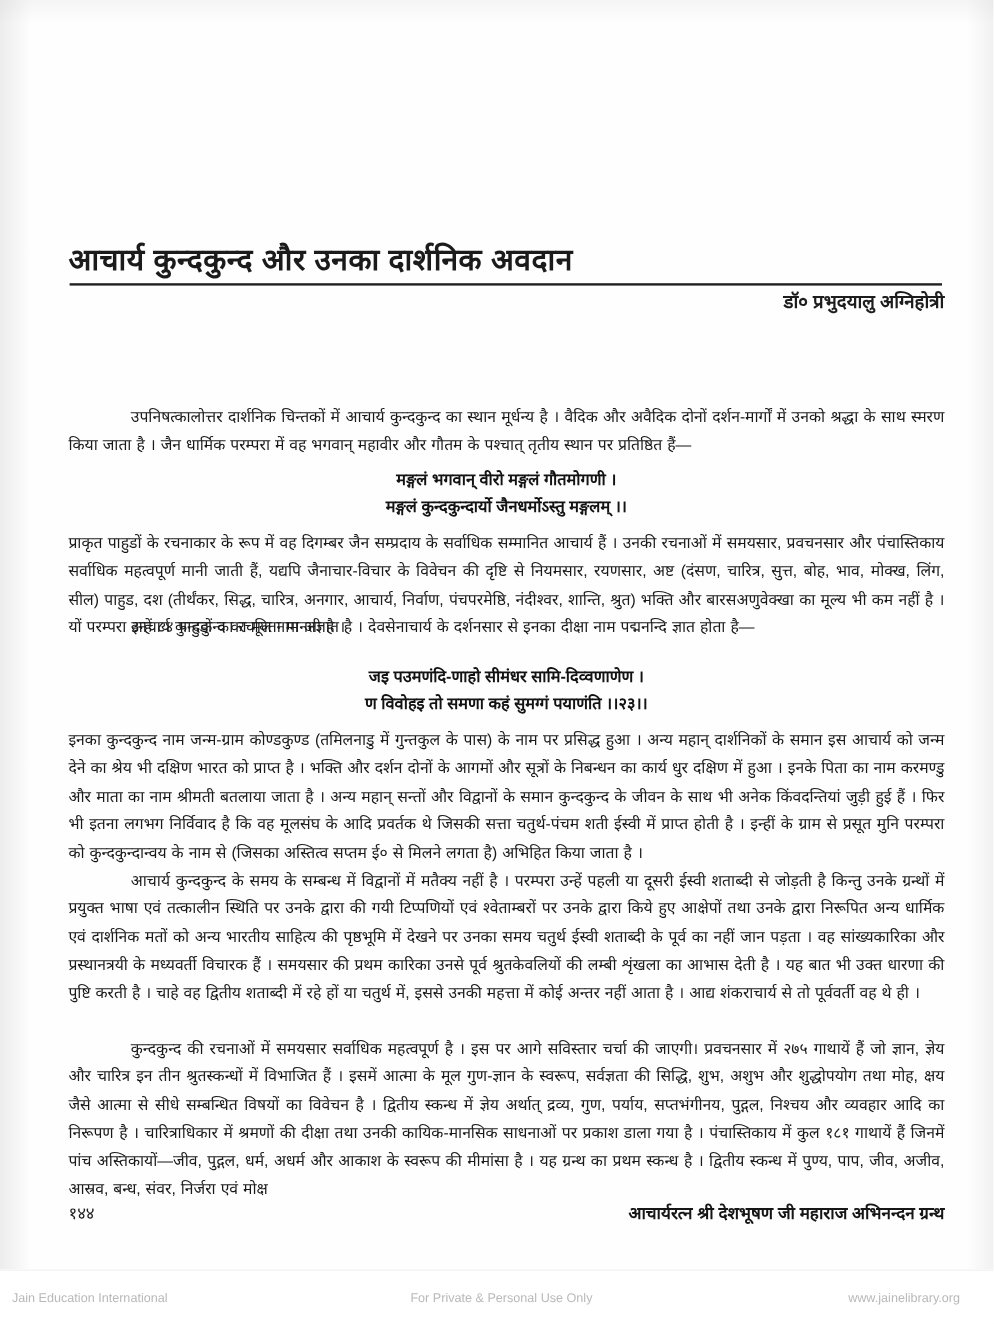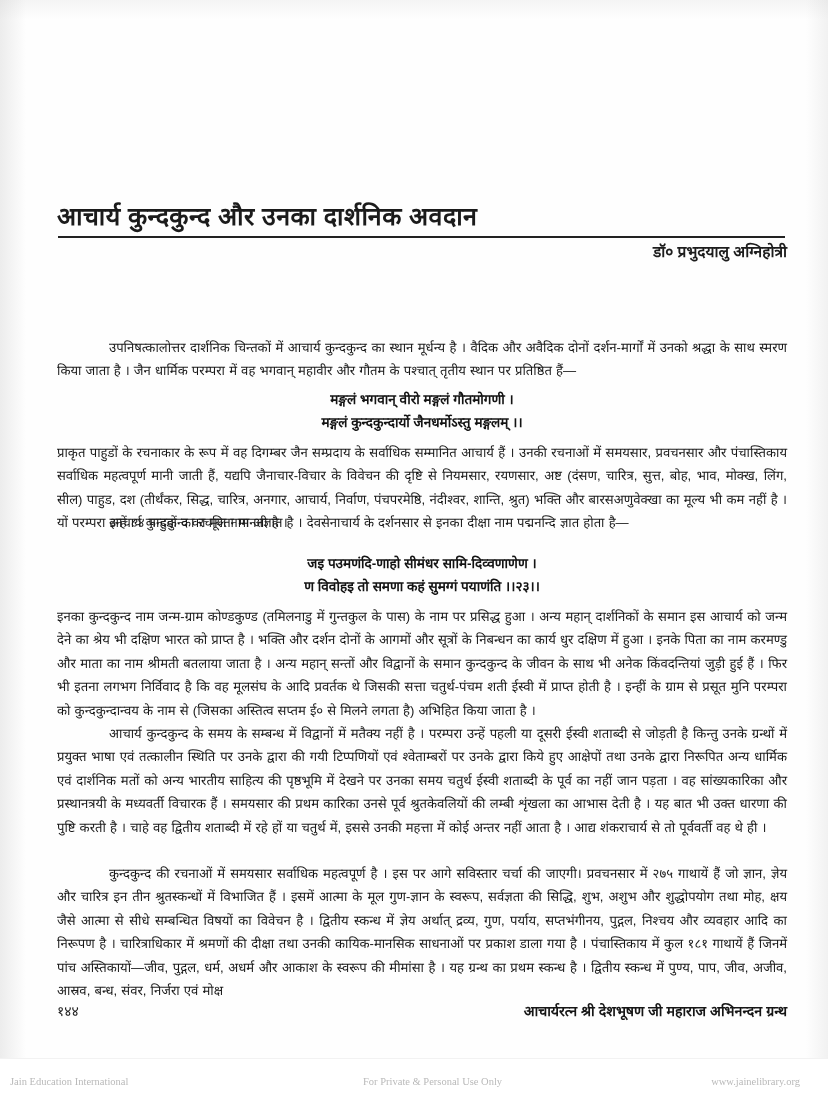--- a/index.html
+++ b/index.html
@@ -139,27 +139,27 @@
     width: 828px;
     height: 45px;
     background: #ffffff;
     border-top: 1px solid #f2f2f2;
   }
   #bottom-bar .strip-inner {
     position: absolute;
     left: 0; top: 0; right: 0; bottom: 0;
     display: flex;
     align-items: center;
-    font-family: Liberation Serif, serif;
+    font-family: Liberation Sans, sans-serif;
     font-size: 10.5px;
     color: #b9b9b9;
     text-align: center;
   }
   #bottom-bar .bb-left  { position: absolute; left: 10px; }
-  #bottom-bar .bb-mid   { position: absolute; left: 363px; }
+  #bottom-bar .bb-mid   { position: absolute; left: 342px; }
   #bottom-bar .bb-right { position: absolute; right: 28px; }
 </style>
 </head>
 <body>
 
 <div id="page-sheet">
 
   <div id="content">
 
     <h1 class="doc-title">आचार्य कुन्दकुन्द और उनका दार्शनिक अवदान</h1>

